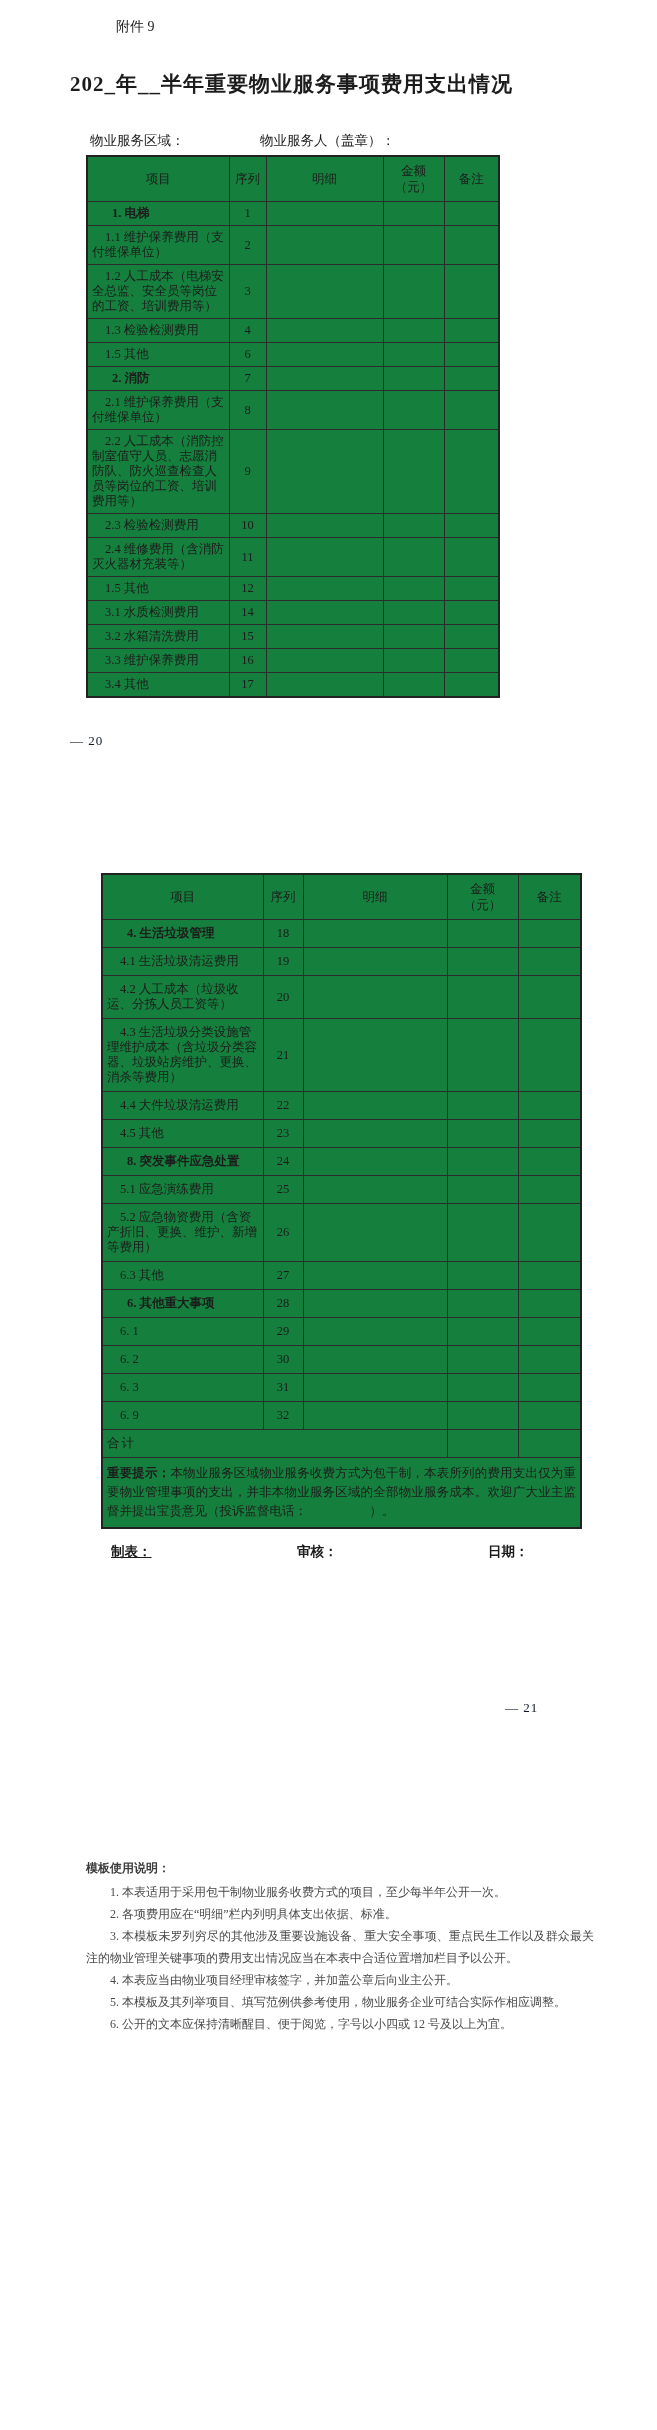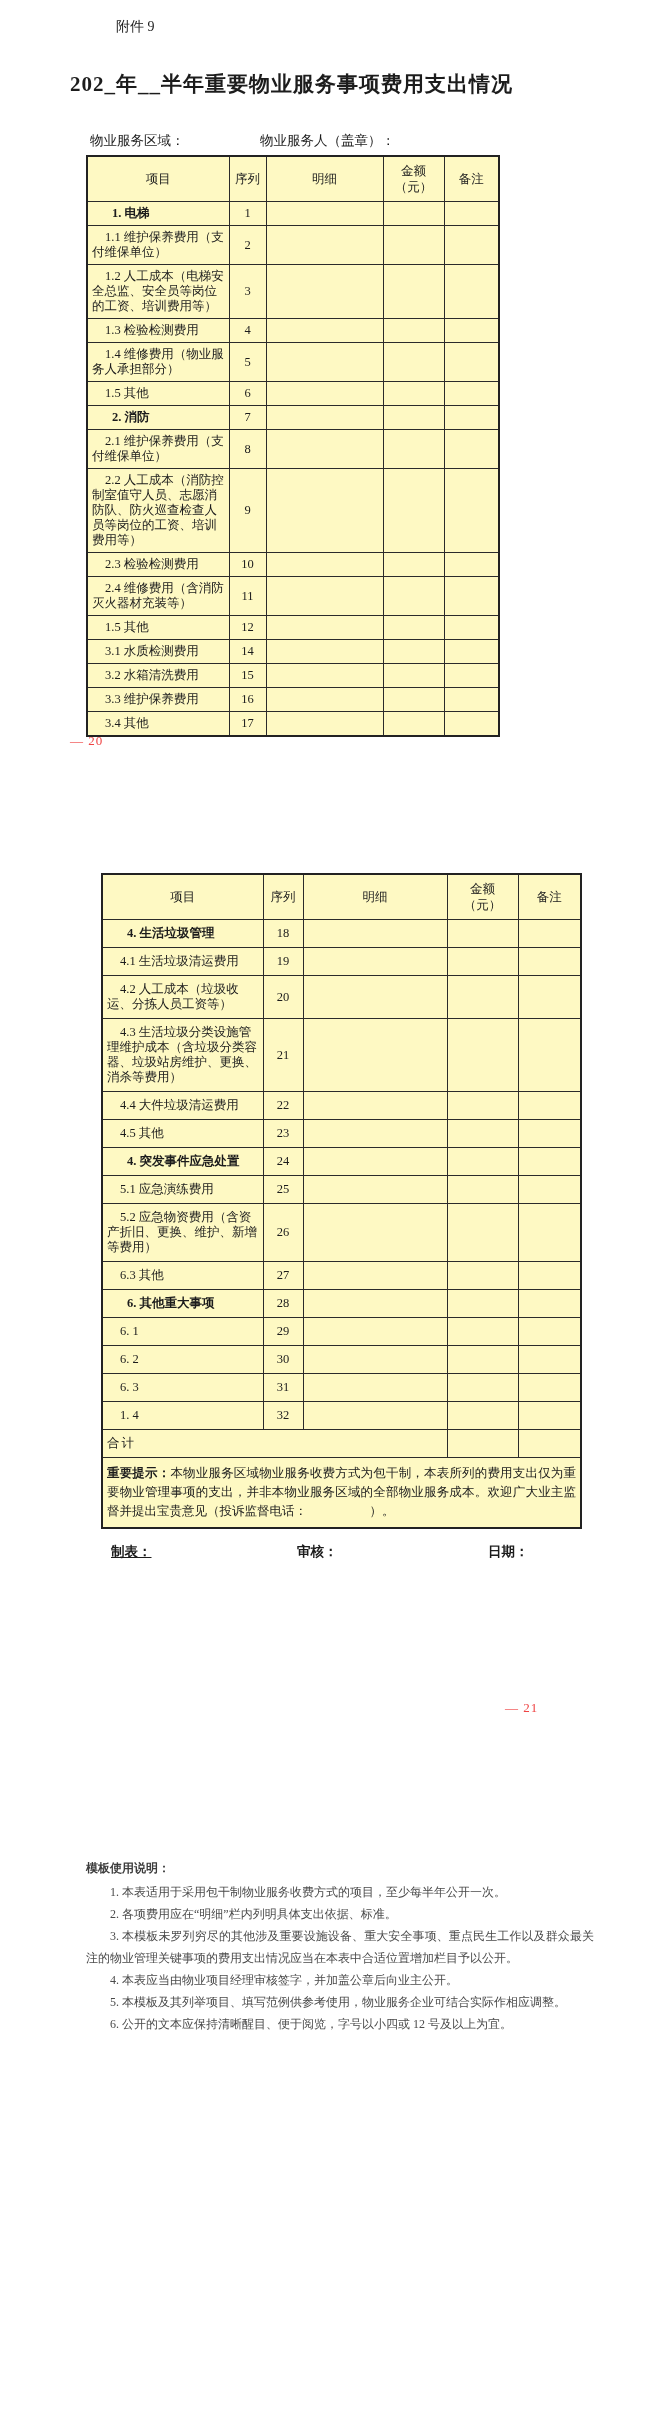--- a/index.html
+++ b/index.html
@@ -22,21 +22,21 @@
     margin: 0; white-space: nowrap;
   }
   .label { position: absolute; top: 132px; font-size: 13.5px; }
   .label.region { left: 90px; }
   .label.provider { left: 260px; }
 
   table.exp-table {
     border-collapse: collapse;
     table-layout: fixed;
     position: absolute;
-    background: #fef9c3;
+    background: #15803d;
   }
   table.t1 { top: 155px; left: 86px; width: 412px; }
   table.t2 { position: static; width: 479px; }
   .part2 { position: absolute; top: 873px; left: 101px; width: 479px; }
 
   .exp-table td, .exp-table th {
     border: 1px solid #2b2b2b;
     font-size: 12.5px;
     line-height: 15px;
     padding: 4px 4px;
@@ -68,21 +68,21 @@
     position: relative;
     margin-top: 14px;
     height: 20px;
     font-size: 13.5px;
     font-weight: bold;
   }
   .sig-row .sig-maker { position: absolute; left: 10px; text-decoration: underline; }
   .sig-row .sig-reviewer { position: absolute; left: 196px; }
   .sig-row .sig-date { position: absolute; left: 387px; }
 
-  .page-footer { position: absolute; font-size: 13px; color: #ef4444; letter-spacing: 1px; }
+  .page-footer { position: absolute; font-size: 13px; color: #0f172a; letter-spacing: 1px; }
   .pf1 { top: 733px; left: 70px; }
   .pf2 { top: 1700px; left: 505px; }
 
   .notes {
     position: absolute; top: 1860px; left: 86px; width: 508px;
     color: #4a4a4a;
     font-size: 12px;
   }
   .notes-heading { font-weight: bold; color: #3c3c3c; margin-bottom: 4px; }
   .notes-list p {
@@ -139,27 +139,20 @@
         <tr>
           <td class="item-cell sub">1.2 人工成本（电梯安全总监、安全员等岗位的工资、培训费用等）</td>
           <td class="seq-cell">3</td>
           <td class="detail-cell"></td>
           <td class="amount-cell"></td>
           <td class="note-cell"></td>
         </tr>
         <tr>
           <td class="item-cell sub">1.3 检验检测费用</td>
           <td class="seq-cell">4</td>
-          <td class="detail-cell"></td>
-          <td class="amount-cell"></td>
-          <td class="note-cell"></td>
-        </tr>
-        <tr>
-          <td class="item-cell sub">1.4 维修费用（物业服务人承担部分）</td>
-          <td class="seq-cell">5</td>
           <td class="detail-cell"></td>
           <td class="amount-cell"></td>
           <td class="note-cell"></td>
         </tr>
         <tr>
           <td class="item-cell sub">1.5 其他</td>
           <td class="seq-cell">6</td>
           <td class="detail-cell"></td>
           <td class="amount-cell"></td>
           <td class="note-cell"></td>
@@ -295,21 +288,21 @@
             <td class="note-cell"></td>
           </tr>
           <tr>
             <td class="item-cell sub">4.5 其他</td>
             <td class="seq-cell">23</td>
             <td class="detail-cell"></td>
             <td class="amount-cell"></td>
             <td class="note-cell"></td>
           </tr>
           <tr>
-            <td class="item-cell section">4. 突发事件应急处置</td>
+            <td class="item-cell section">8. 突发事件应急处置</td>
             <td class="seq-cell">24</td>
             <td class="detail-cell"></td>
             <td class="amount-cell"></td>
             <td class="note-cell"></td>
           </tr>
           <tr>
             <td class="item-cell sub">5.1 应急演练费用</td>
             <td class="seq-cell">25</td>
             <td class="detail-cell"></td>
             <td class="amount-cell"></td>
@@ -351,21 +344,21 @@
             <td class="note-cell"></td>
           </tr>
           <tr>
             <td class="item-cell sub">6. 3</td>
             <td class="seq-cell">31</td>
             <td class="detail-cell"></td>
             <td class="amount-cell"></td>
             <td class="note-cell"></td>
           </tr>
           <tr>
-            <td class="item-cell sub">1. 4</td>
+            <td class="item-cell sub">6. 9</td>
             <td class="seq-cell">32</td>
             <td class="detail-cell"></td>
             <td class="amount-cell"></td>
             <td class="note-cell"></td>
           </tr>
         </tbody>
       <tfoot>
         <tr>
           <td colspan="3" class="total-cell">合计</td>
           <td></td>

